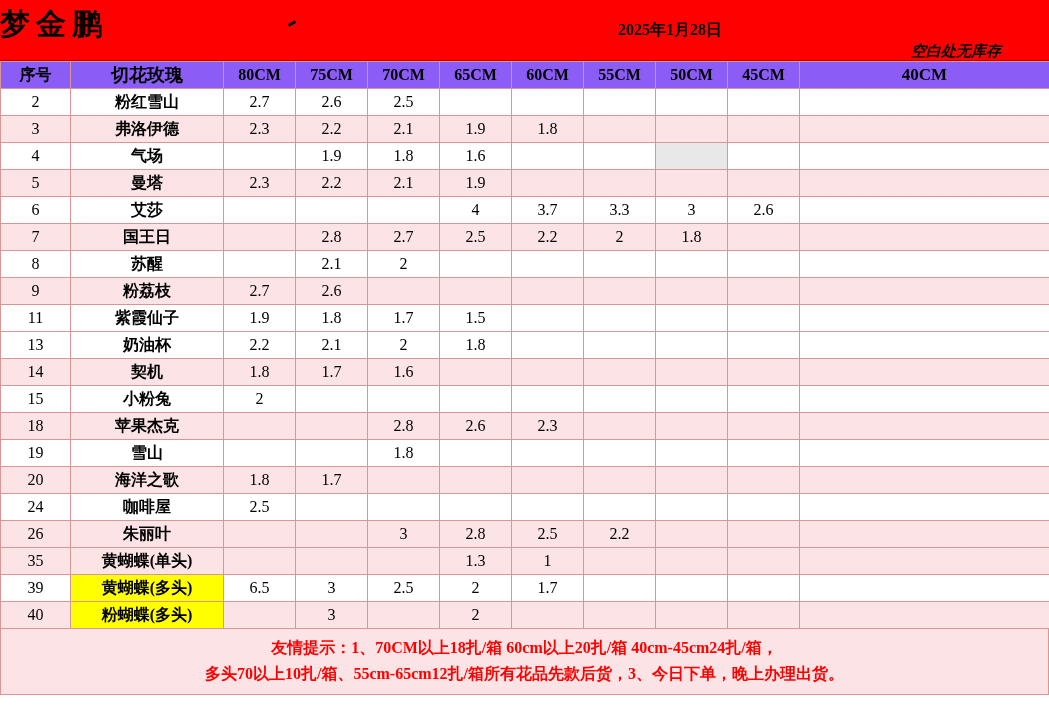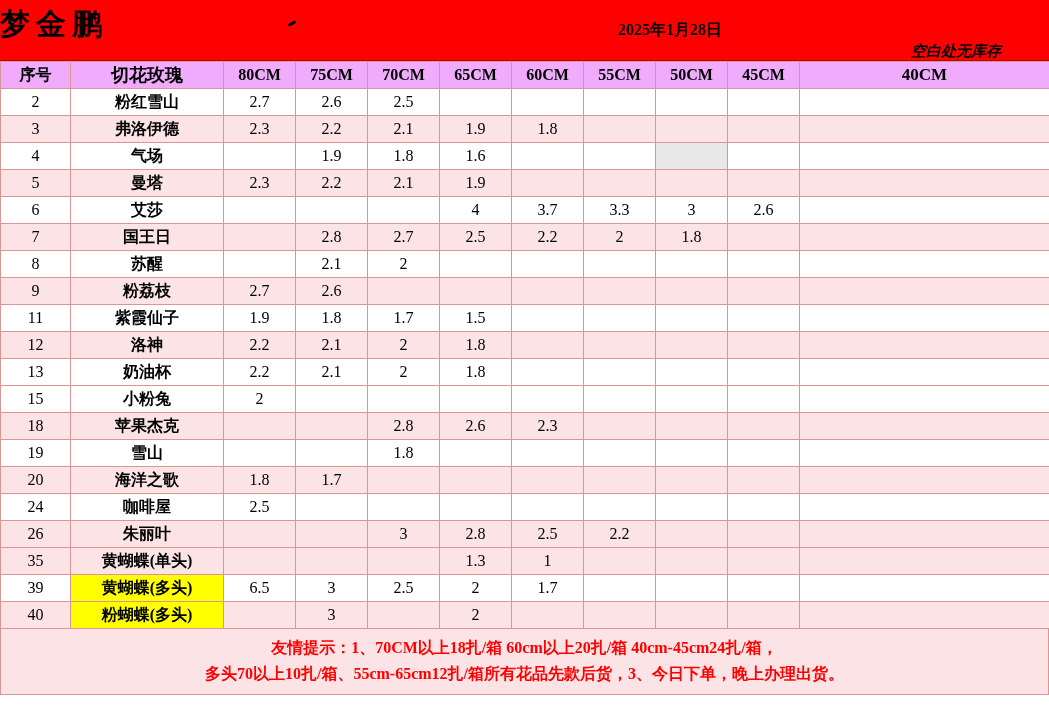--- a/index.html
+++ b/index.html
@@ -78,21 +78,21 @@
     height: 26px;
     text-align: center;
     vertical-align: middle;
     font-size: 16px;
     color: #000;
     padding: 0;
     overflow: hidden;
     white-space: nowrap;
   }
   thead th {
-    background: #f0abfc;
+    background: #8b5cf6;
     font-weight: bold;
     font-size: 15px;
     height: 34px;
     border: 1px solid #c09000;
     font-family: "Liberation Serif", serif;
     margin-left: 40px;
   }
   thead th.col-name {
     font-size: 18px;
   }
@@ -297,41 +297,41 @@
           <td class="val">1.8</td>
           <td class="val">1.7</td>
           <td class="val">1.5</td>
           <td class="val"></td>
           <td class="val"></td>
           <td class="val"></td>
           <td class="val"></td>
           <td class="val"></td>
           <td class="val"></td>
         </tr>
-        <tr class="alt">
-          <td class="idx">12</td>
-          <td class="name">洛神</td>
-          <td class="val">2.2</td>
-          <td class="val">2.1</td>
-          <td class="val">2</td>
-          <td class="val">1.8</td>
-          <td class="val"></td>
-          <td class="val"></td>
-          <td class="val"></td>
-          <td class="val"></td>
-          <td class="val"></td>
-          <td class="val"></td>
-        </tr>
         <tr>
           <td class="idx">13</td>
           <td class="name">奶油杯</td>
           <td class="val">2.2</td>
           <td class="val">2.1</td>
           <td class="val">2</td>
           <td class="val">1.8</td>
+          <td class="val"></td>
+          <td class="val"></td>
+          <td class="val"></td>
+          <td class="val"></td>
+          <td class="val"></td>
+          <td class="val"></td>
+        </tr>
+        <tr class="alt">
+          <td class="idx">14</td>
+          <td class="name">契机</td>
+          <td class="val">1.8</td>
+          <td class="val">1.7</td>
+          <td class="val">1.6</td>
+          <td class="val"></td>
           <td class="val"></td>
           <td class="val"></td>
           <td class="val"></td>
           <td class="val"></td>
           <td class="val"></td>
           <td class="val"></td>
         </tr>
         <tr>
           <td class="idx">15</td>
           <td class="name">小粉兔</td>

